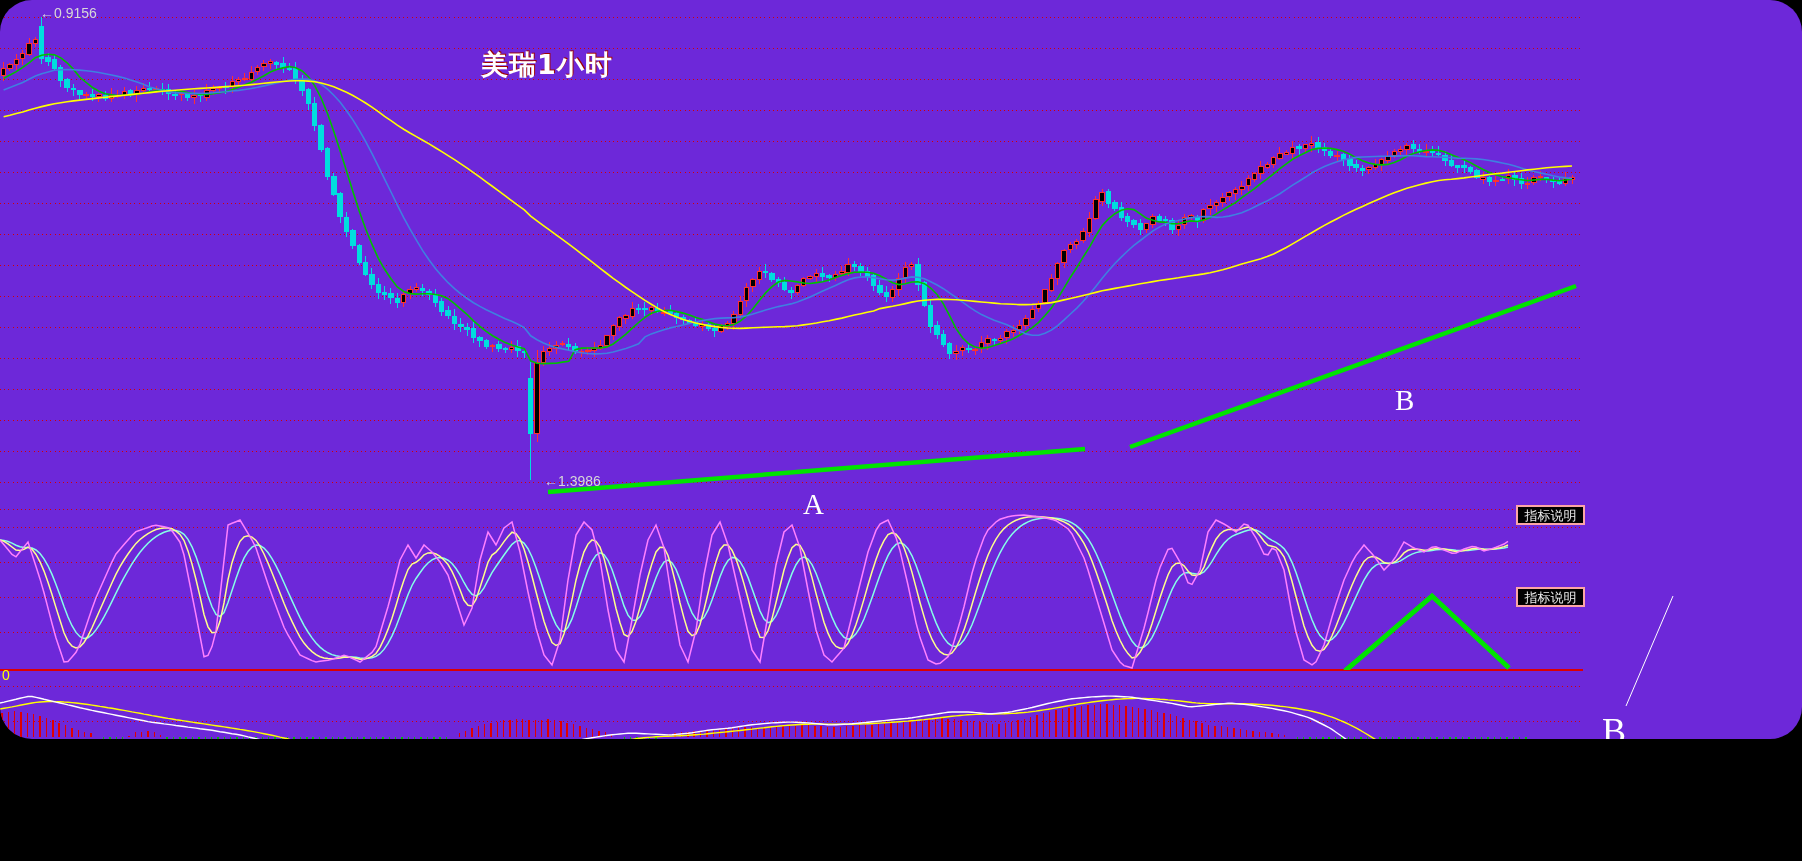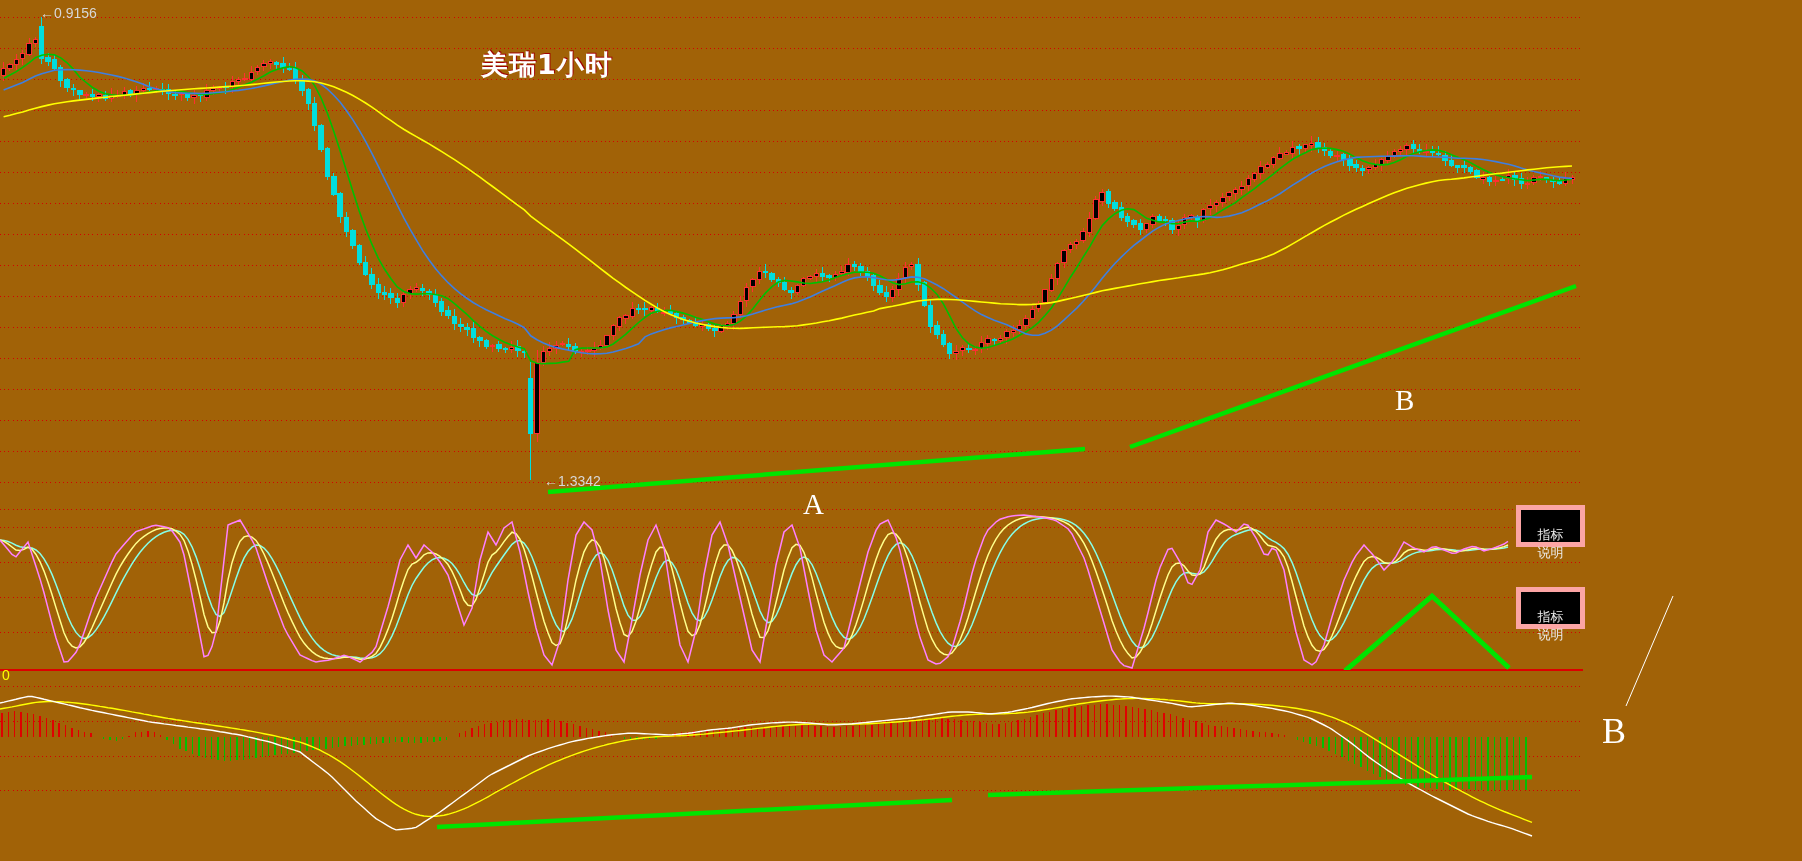--- a/index.html
+++ b/index.html
@@ -1,32 +1,32 @@
 <!DOCTYPE html>
 <html><head>
 <meta charset="utf-8">
 <style>
   html,body{margin:0;padding:0;background:#000;}
-  .screen{position:relative;width:1802px;height:861px;background:#a16207;overflow:hidden;
-          font-family:"Liberation Sans",sans-serif;}
+  .screen{position:relative;width:1802px;height:739px;background:#6d28d9;overflow:hidden;
+          font-family:"Liberation Sans",sans-serif;border-radius:32px;}
   #chart-svg{position:absolute;left:0;top:0;}
   .lbl{position:absolute;white-space:nowrap;}
   .price-lbl{color:#d8d8d8;font-size:14px;font-family:"Liberation Sans",sans-serif;}
   .hi-lbl{left:40px;top:5px;}
   .lo-lbl{left:544px;top:473px;}
   .title-lbl{left:453px;top:47px;font-size:27px;font-weight:bold;color:#ffffff;
              font-family:"DejaVu Sans",sans-serif;text-shadow:1px -1px 0 #a00000;letter-spacing:1px;margin-left:28px;}
   .serif-lbl{color:#ffffff;font-family:"Liberation Serif",serif;}
   .a-lbl{left:803px;top:488px;font-size:29px;}
   .b-main-lbl{left:1395px;top:384px;font-size:29px;}
   .b-bot-lbl{left:1602px;top:710px;font-size:36px;}
   .zero-lbl{left:2px;top:667px;font-size:14px;color:#ffff00;}
   .ind-btn{position:absolute;left:1516px;width:69px;height:20px;box-sizing:border-box;
-           border:5px solid #fca5a5;background:#000;color:#ececec;font-size:13px;
-           line-height:18px;text-align:center;cursor:pointer;padding:16px;
+           border:2px solid #fca5a5;background:#000;color:#ececec;font-size:13px;
+           line-height:18px;text-align:center;cursor:pointer;padding:0;
            font-family:"Liberation Sans",sans-serif;}
   .ind-btn-1{top:505px;}
   .ind-btn-2{top:587px;}
 </style>
 </head>
 <body>
 
 <div class="screen">
   <svg id="chart-svg" width="1802" height="861" viewBox="0 0 1802 861">
       <defs>
@@ -825,20 +825,20 @@
       </g>
       <g>
         <line x1="437" y1="827" x2="952" y2="800" stroke="#00e400" stroke-width="4.5"></line>
         <line x1="988" y1="795" x2="1532" y2="777" stroke="#00e400" stroke-width="4.5"></line>
       </g>
       <line x1="1673" y1="596" x2="1626" y2="706" stroke="#ffffff" stroke-width="1"></line>
     </svg>
 
   <div class="lbl price-lbl hi-lbl">←0.9156</div>
   <div class="lbl title-lbl">美瑞1小时</div>
-  <div class="lbl price-lbl lo-lbl">←1.3342</div>
+  <div class="lbl price-lbl lo-lbl">←1.3986</div>
   <div class="lbl serif-lbl a-lbl">A</div>
   <div class="lbl serif-lbl b-main-lbl">B</div>
   <button class="ind-btn ind-btn-1">指标说明</button>
   <button class="ind-btn ind-btn-2">指标说明</button>
   <div class="lbl zero-lbl">0</div>
   <div class="lbl serif-lbl b-bot-lbl">B</div>
 </div>
 
 </body></html>

